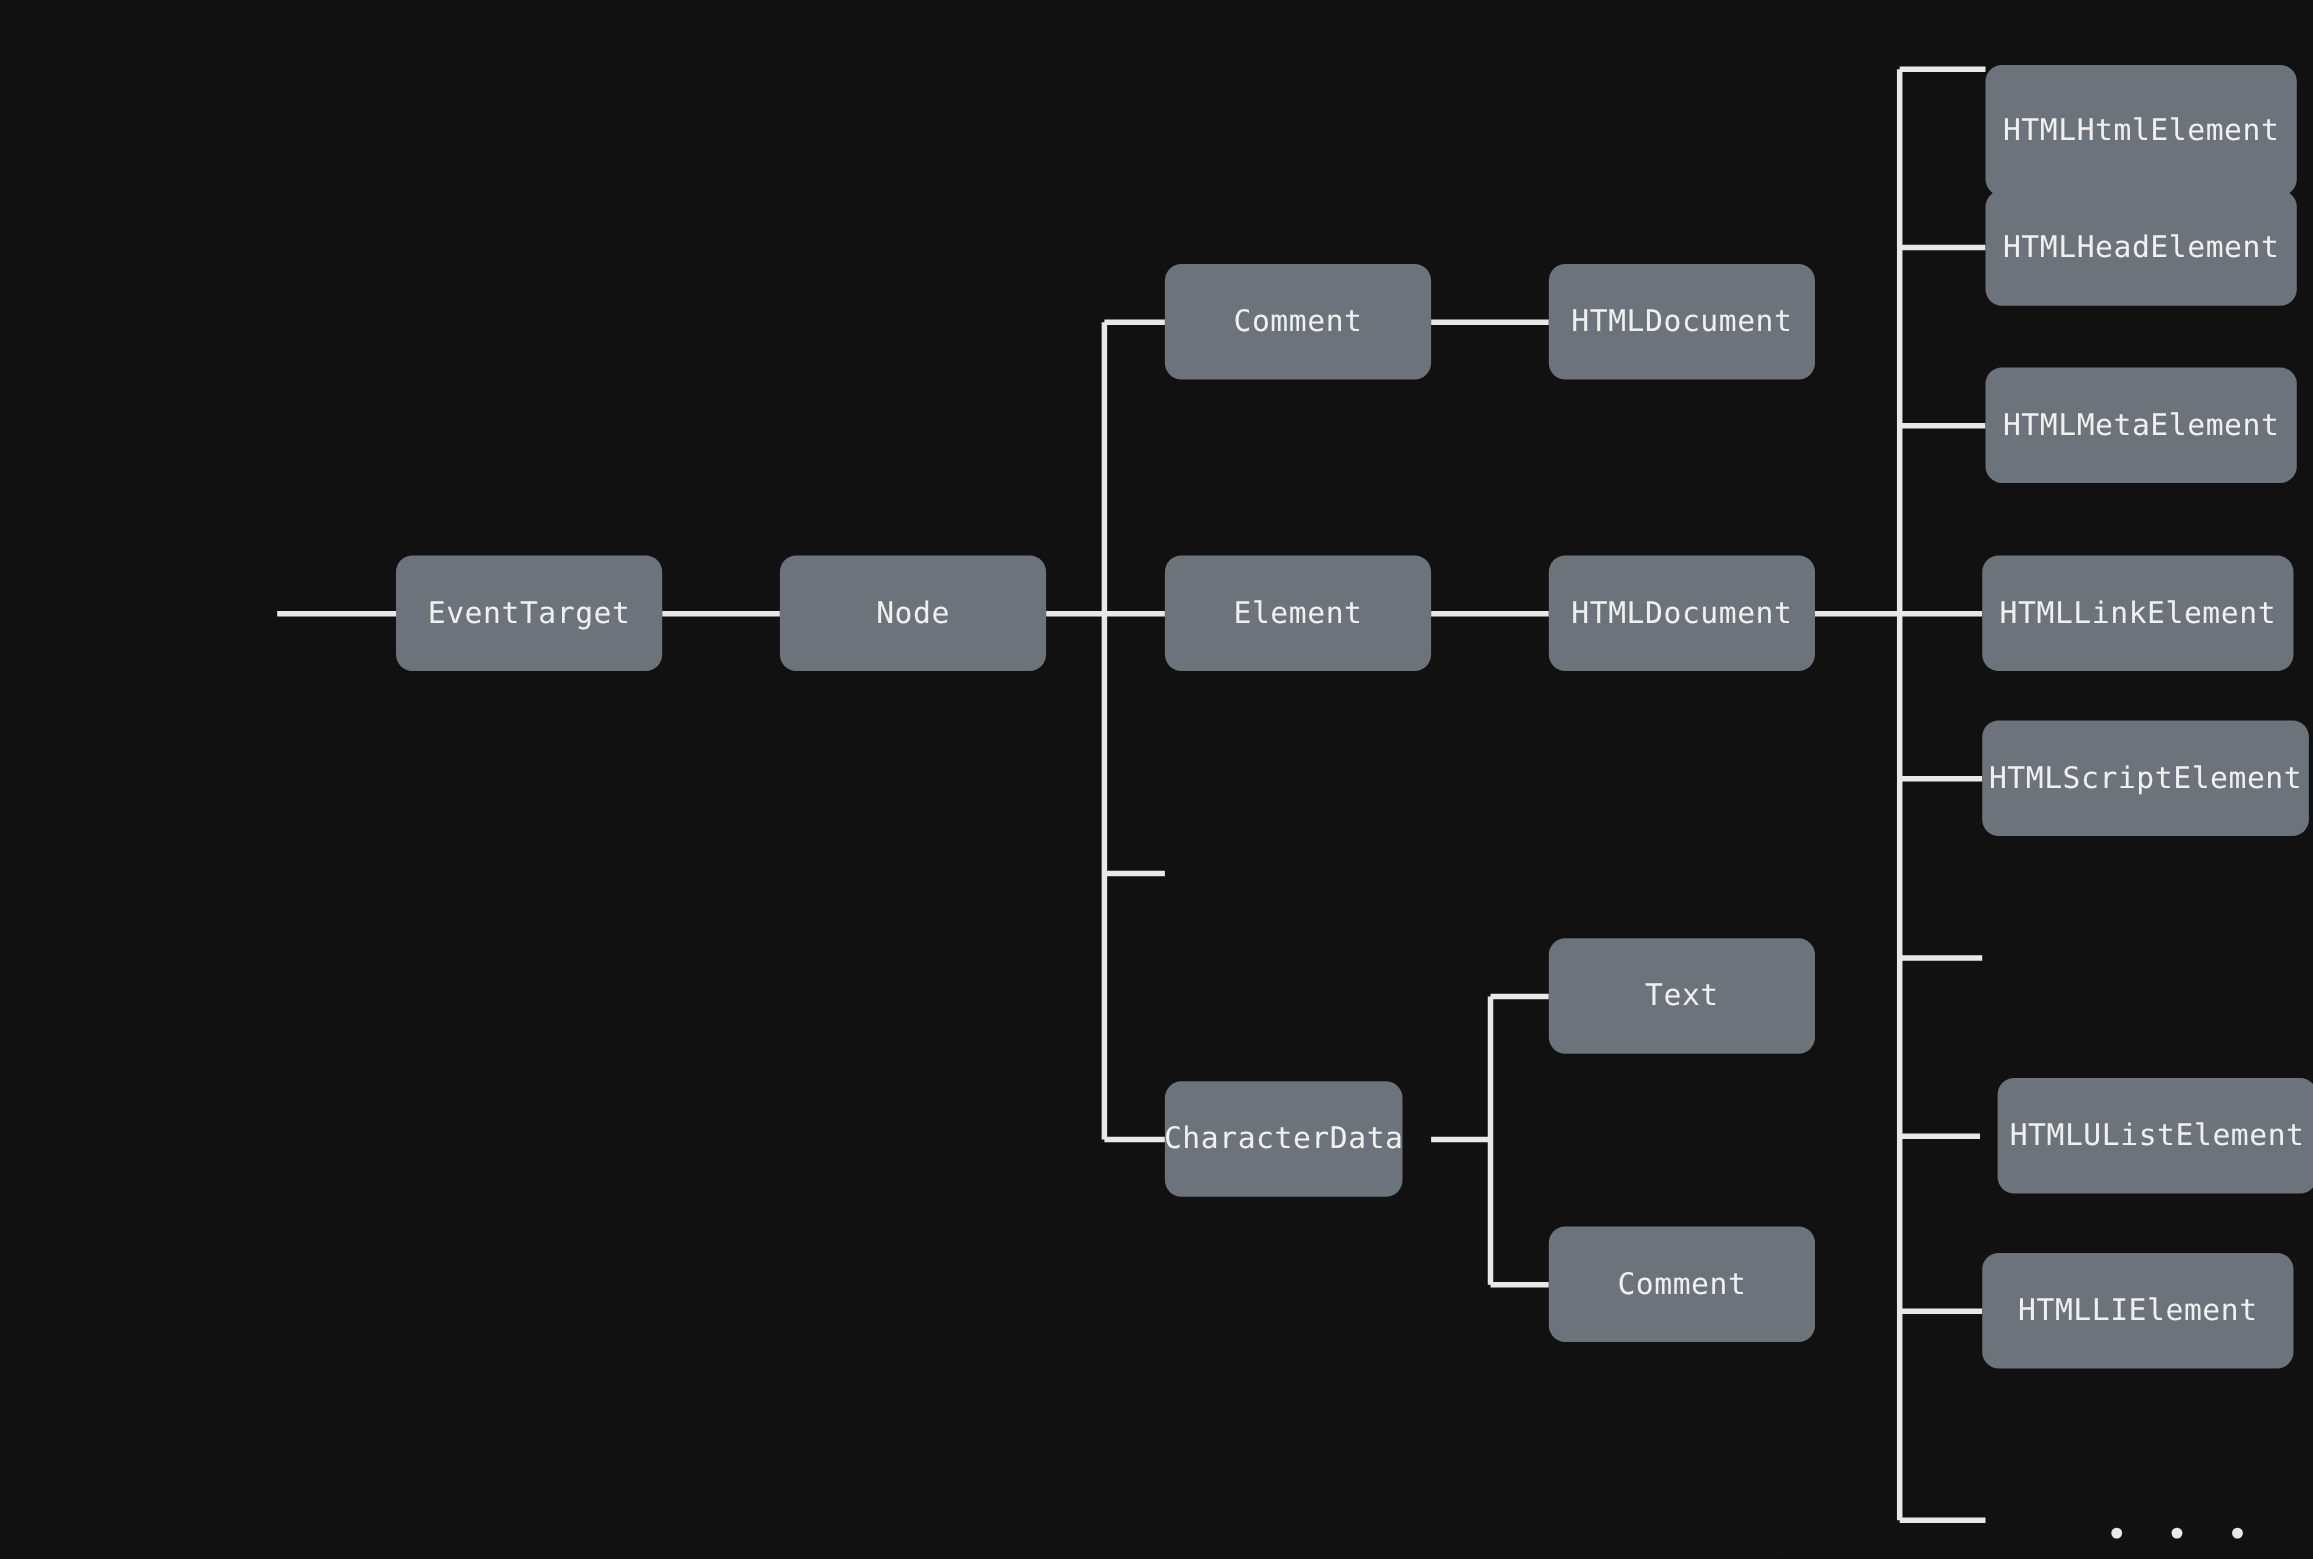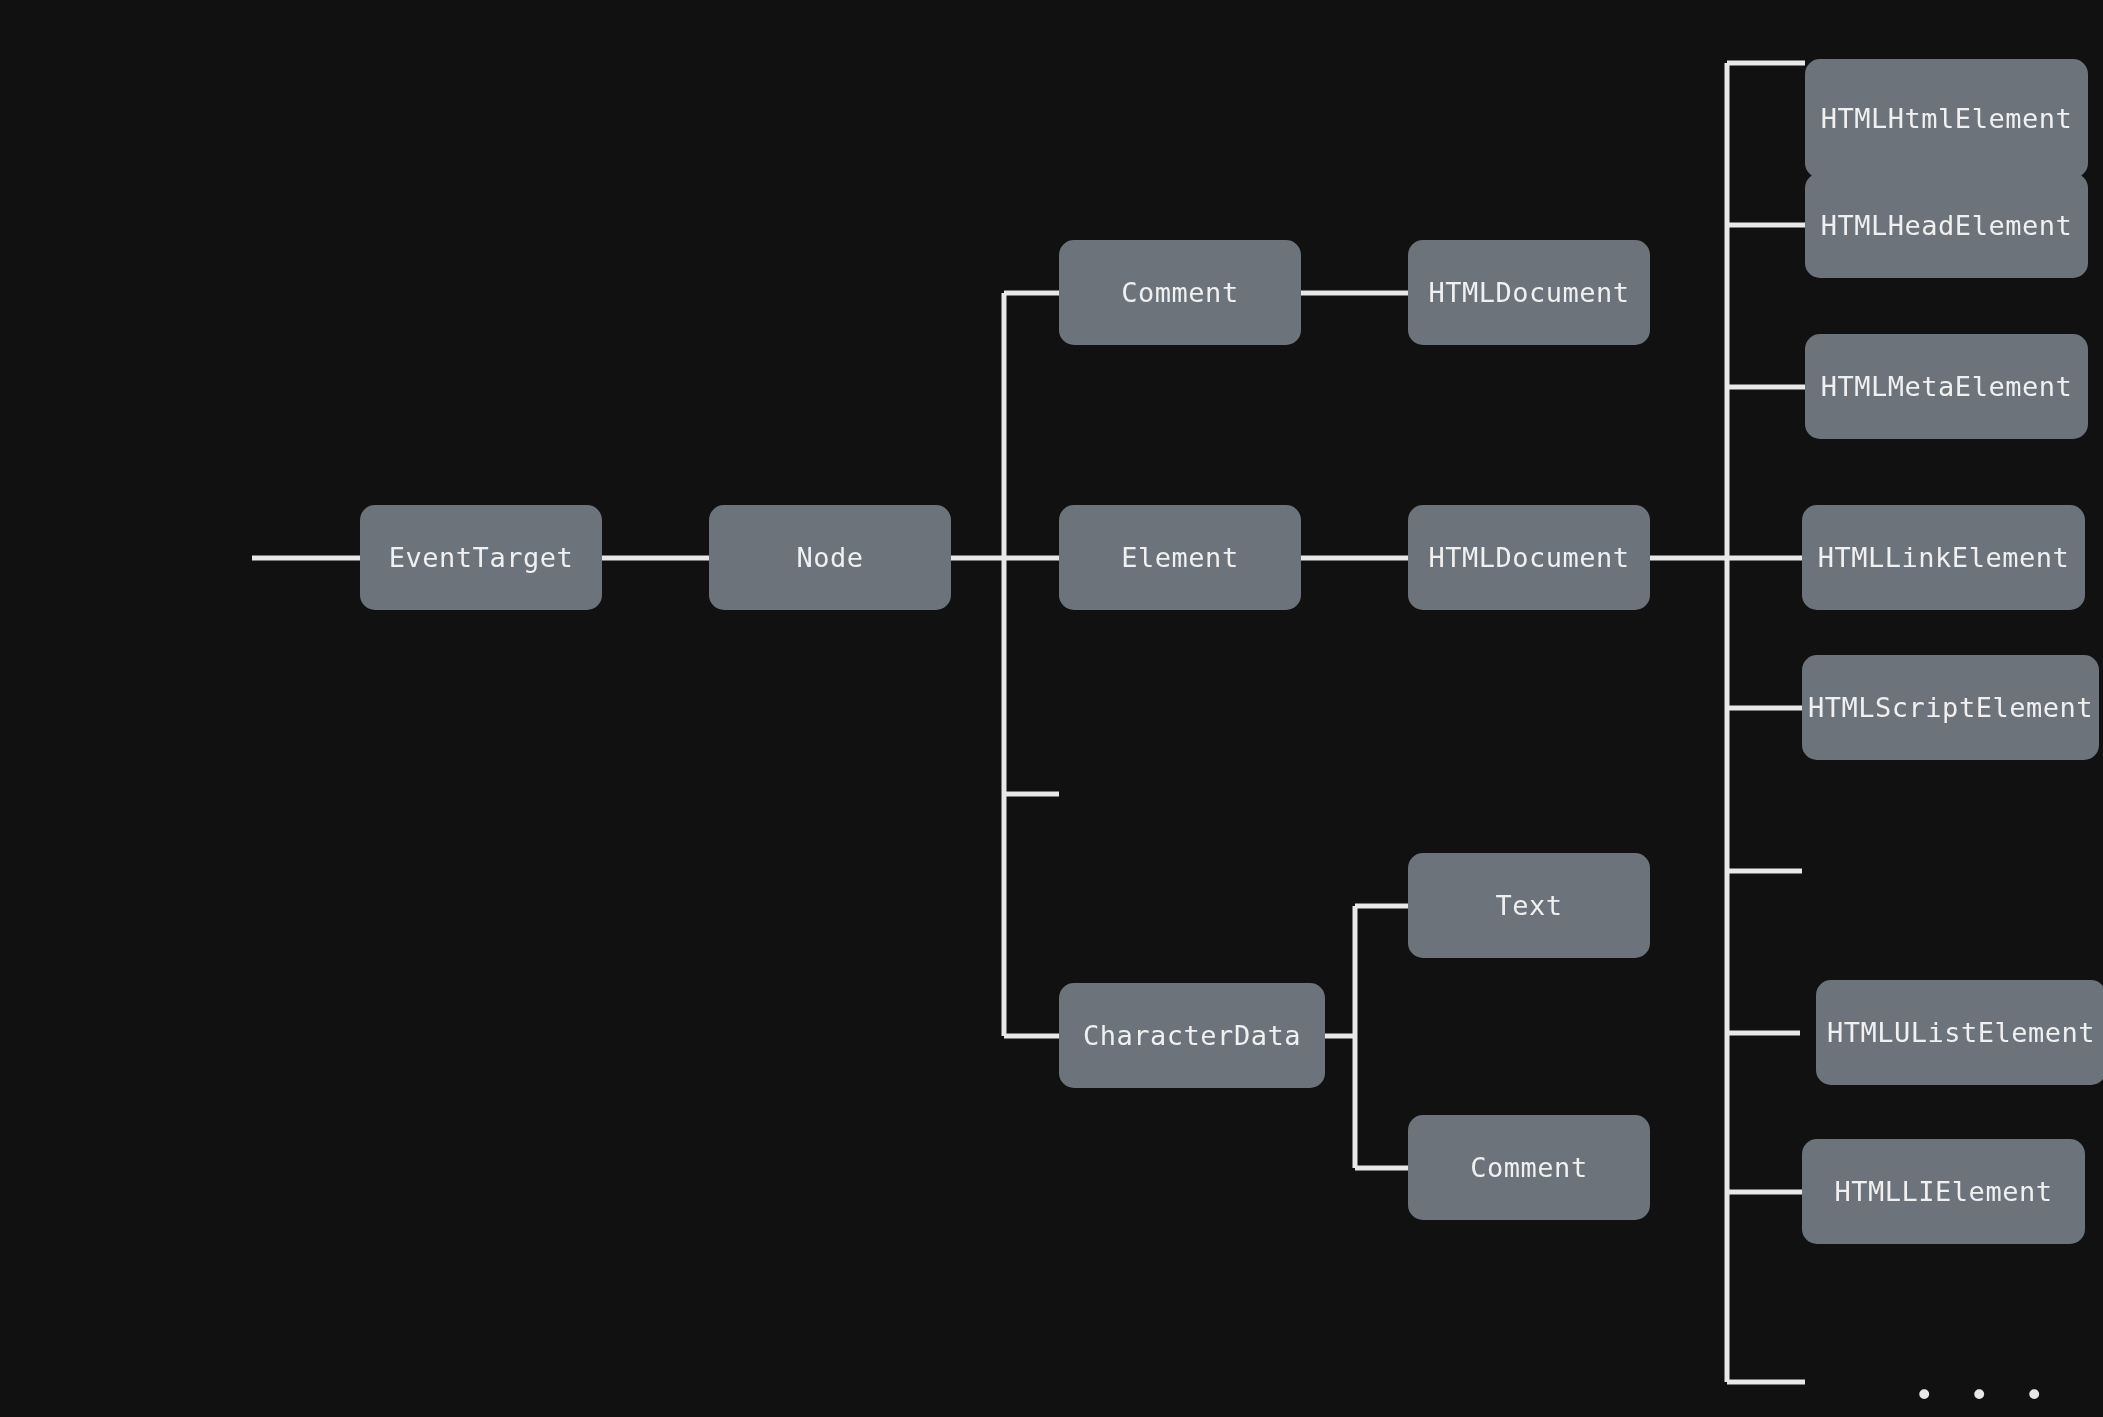--- a/index.html
+++ b/index.html
@@ -97,21 +97,21 @@
   <div class="node" style="left:709px; top:505px;  width:242px; height:105px;">
     <span>Node</span>
   </div>
 
   <div class="node" style="left:1059px; top:240px;  width:242px; height:105px;">
     <span>Comment</span>
   </div>
   <div class="node" style="left:1059px; top:505px;  width:242px; height:105px;">
     <span>Element</span>
   </div>
-  <div class="node" style="left:1059px; top:983px;  width:266px; height:105px;">
+  <div class="node" style="left:1059px; top:983px;  width:216px; height:105px;">
     <span>CharacterData</span>
   </div>
 
   <div class="node" style="left:1408px; top:240px;  width:242px; height:105px;">
     <span>HTMLDocument</span>
   </div>
   <div class="node" style="left:1408px; top:505px;  width:242px; height:105px;">
     <span>HTMLDocument</span>
   </div>
   <div class="node" style="left:1408px; top:853px;  width:242px; height:105px;">

